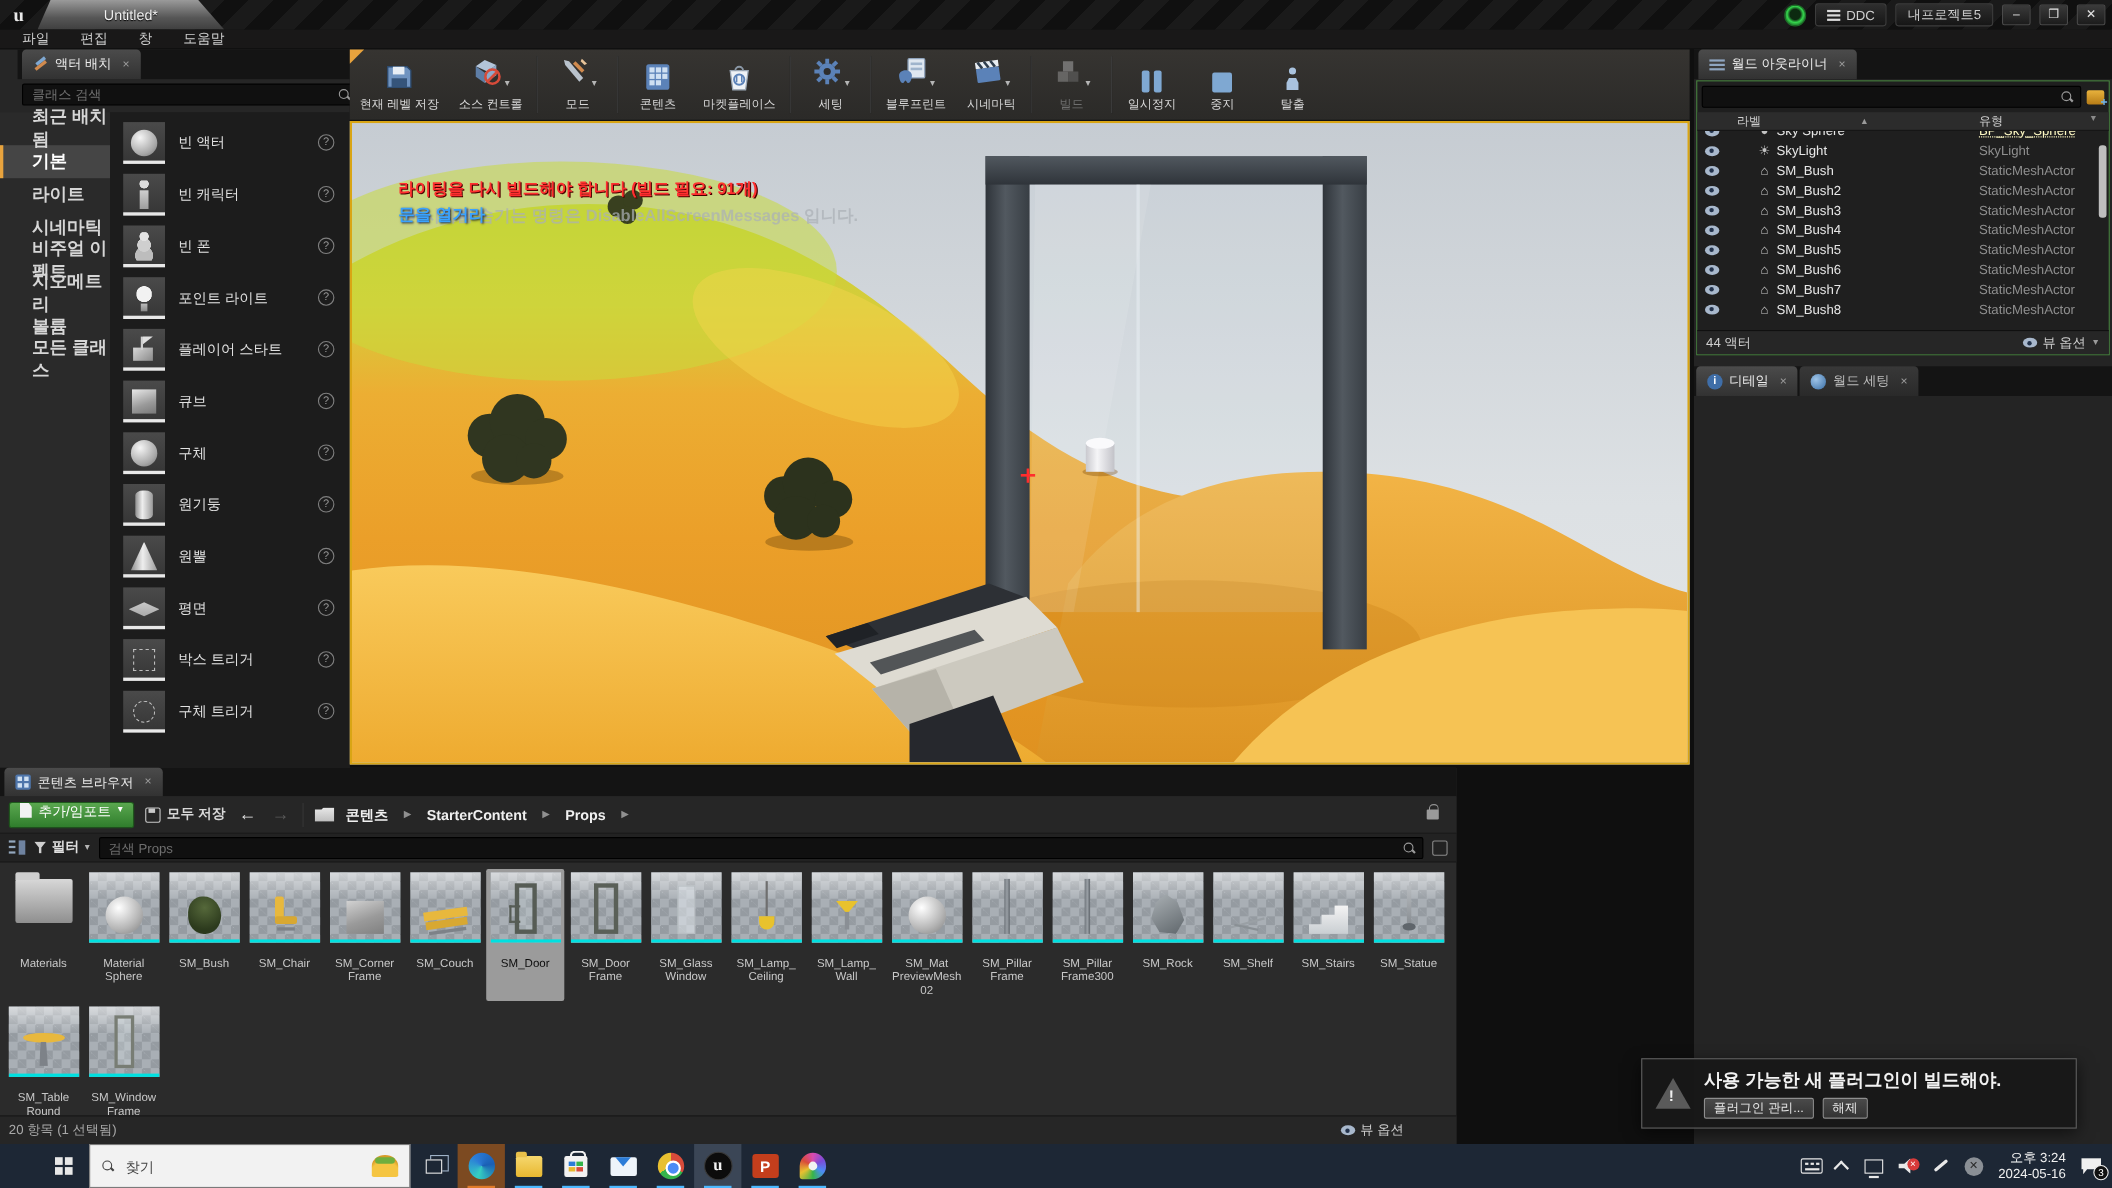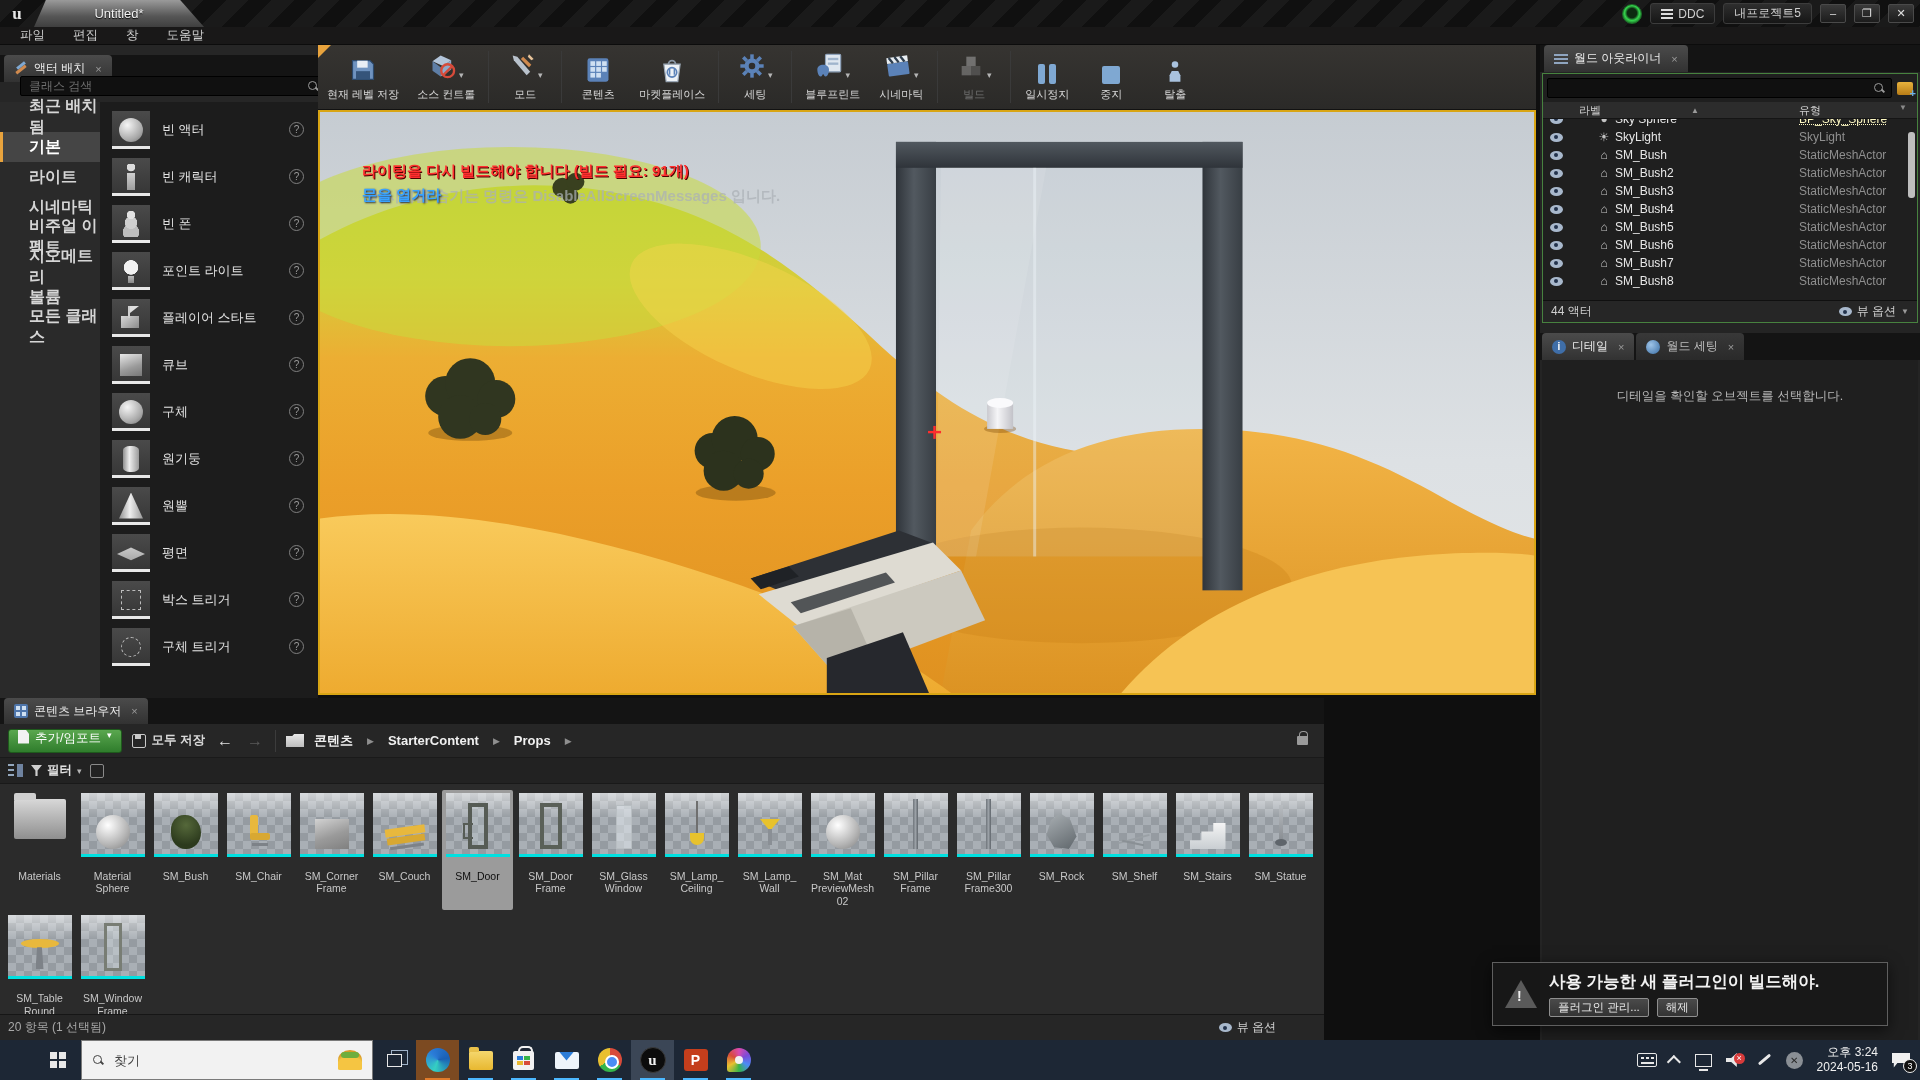--- a/index.html
+++ b/index.html
@@ -20,21 +20,21 @@
   
   #menubar{left:0;top:27px;width:1920px;height:18px;background:#191818;display:flex;align-items:center;gap:4px;padding-left:8px;border-bottom:1px solid #0c0c0c;}
   .menu-item{color:#cfcfcf;font-size:12.5px;padding:0 12px;}
 
   
   .ptab{height:100%;display:flex;align-items:center;gap:6px;padding:0 10px;background:linear-gradient(#4b4b4b,#323232);border-radius:4px 4px 0 0;color:#ececec;font-size:12px;}
   .ptab .x{color:#9a9a9a;font-size:11px;margin-left:4px;}
 
   
   #left-panel{left:0;top:45px;width:318px;height:653px;background:#262626;}
-  .lp-tabs{position:absolute;left:0;top:0;width:100%;height:27px;background:#141414;display:flex;padding-left:4px;margin-top:10px;}
+  .lp-tabs{position:absolute;left:16px;top:0;width:100%;height:27px;background:#141414;display:flex;padding-left:4px;}
   .lp-search{position:absolute;left:20px;top:31px;width:306px;height:20px;background:#101010;border:1px solid #000;border-radius:2px;display:flex;align-items:center;padding:0 6px;}
   .lp-search input,.srch input{flex:1;background:transparent;border:none;outline:none;color:#ddd;font-size:12px;min-width:0;}
   .lp-search input::placeholder,.srch input::placeholder{color:#6f6f6f;}
   .mag{width:12px;height:12px;position:relative;flex:none;}
   .mag::before{content:'';position:absolute;left:1px;top:1px;width:7px;height:7px;border:1.6px solid #9a9a9a;border-radius:50%;}
   .mag::after{content:'';position:absolute;left:8px;top:8px;width:4px;height:1.8px;background:#9a9a9a;transform:rotate(45deg);}
   .lp-cats{position:absolute;left:0;top:57px;width:100px;bottom:0;background:#2a2a2a;}
   .lp-cat{height:30px;display:flex;align-items:center;padding-left:26px;font-size:16px;font-weight:bold;color:#d6d6d6;border-left:3px solid transparent;}
   .lp-cat.sel{background:#454545;border-left:3px solid #e8a33d;color:#fff;}
   .lp-items{position:absolute;left:100px;top:57px;right:0;bottom:0;background:#1c1c1c;padding-top:4px;}
@@ -745,23 +745,20 @@
         <span class="ic-info">i</span>
         <span>디테일</span>
         <span class="x">×</span>
       </div>
       <div class="ptab inactive">
         <span class="ic-globe"></span>
         <span>월드 세팅</span>
         <span class="x">×</span>
       </div>
     </div>
-    <div class="dt-body">
-      <div class="dt-msg">디테일을 확인할 오브젝트를 선택합니다.</div>
-    </div>
   </div>
 
   <div id="cb" class="ab">
     <div class="cb-tabs">
       <div class="ptab">
         <span class="ic-grid"></span>
         <span>콘텐츠 브라우저</span>
         <span class="x">×</span>
       </div>
     </div>
@@ -787,20 +784,24 @@
       <span class="crumb-sep">▶</span>
       <span class="lock-ic"></span>
     </div>
     <div class="cb-filter">
       <span class="src-ic"></span>
       <span style="display:flex;align-items:center;gap:5px;">
         <span class="funnel"></span>
         <span class="filter-lab">필터</span>
         <span style="font-size:9px;color:#b5b5b5;">▾</span>
       </span>
+      <div class="srch" style="flex:1;">
+        <input placeholder="검색 Props" style="">
+        <span class="mag"></span>
+      </div>
       <span style="width:14px;height:14px;border:1.5px solid #8a8a8a;border-radius:2px;"></span>
     </div>
     <div class="cb-grid">
       <div class="tile">
           <div style="width:64px;height:64px;display:flex;align-items:center;justify-content:center;">
             <div class="t-folder"></div>
           </div>
           <div class="tlabel">Materials</div>
         </div>
       <div class="tile">

